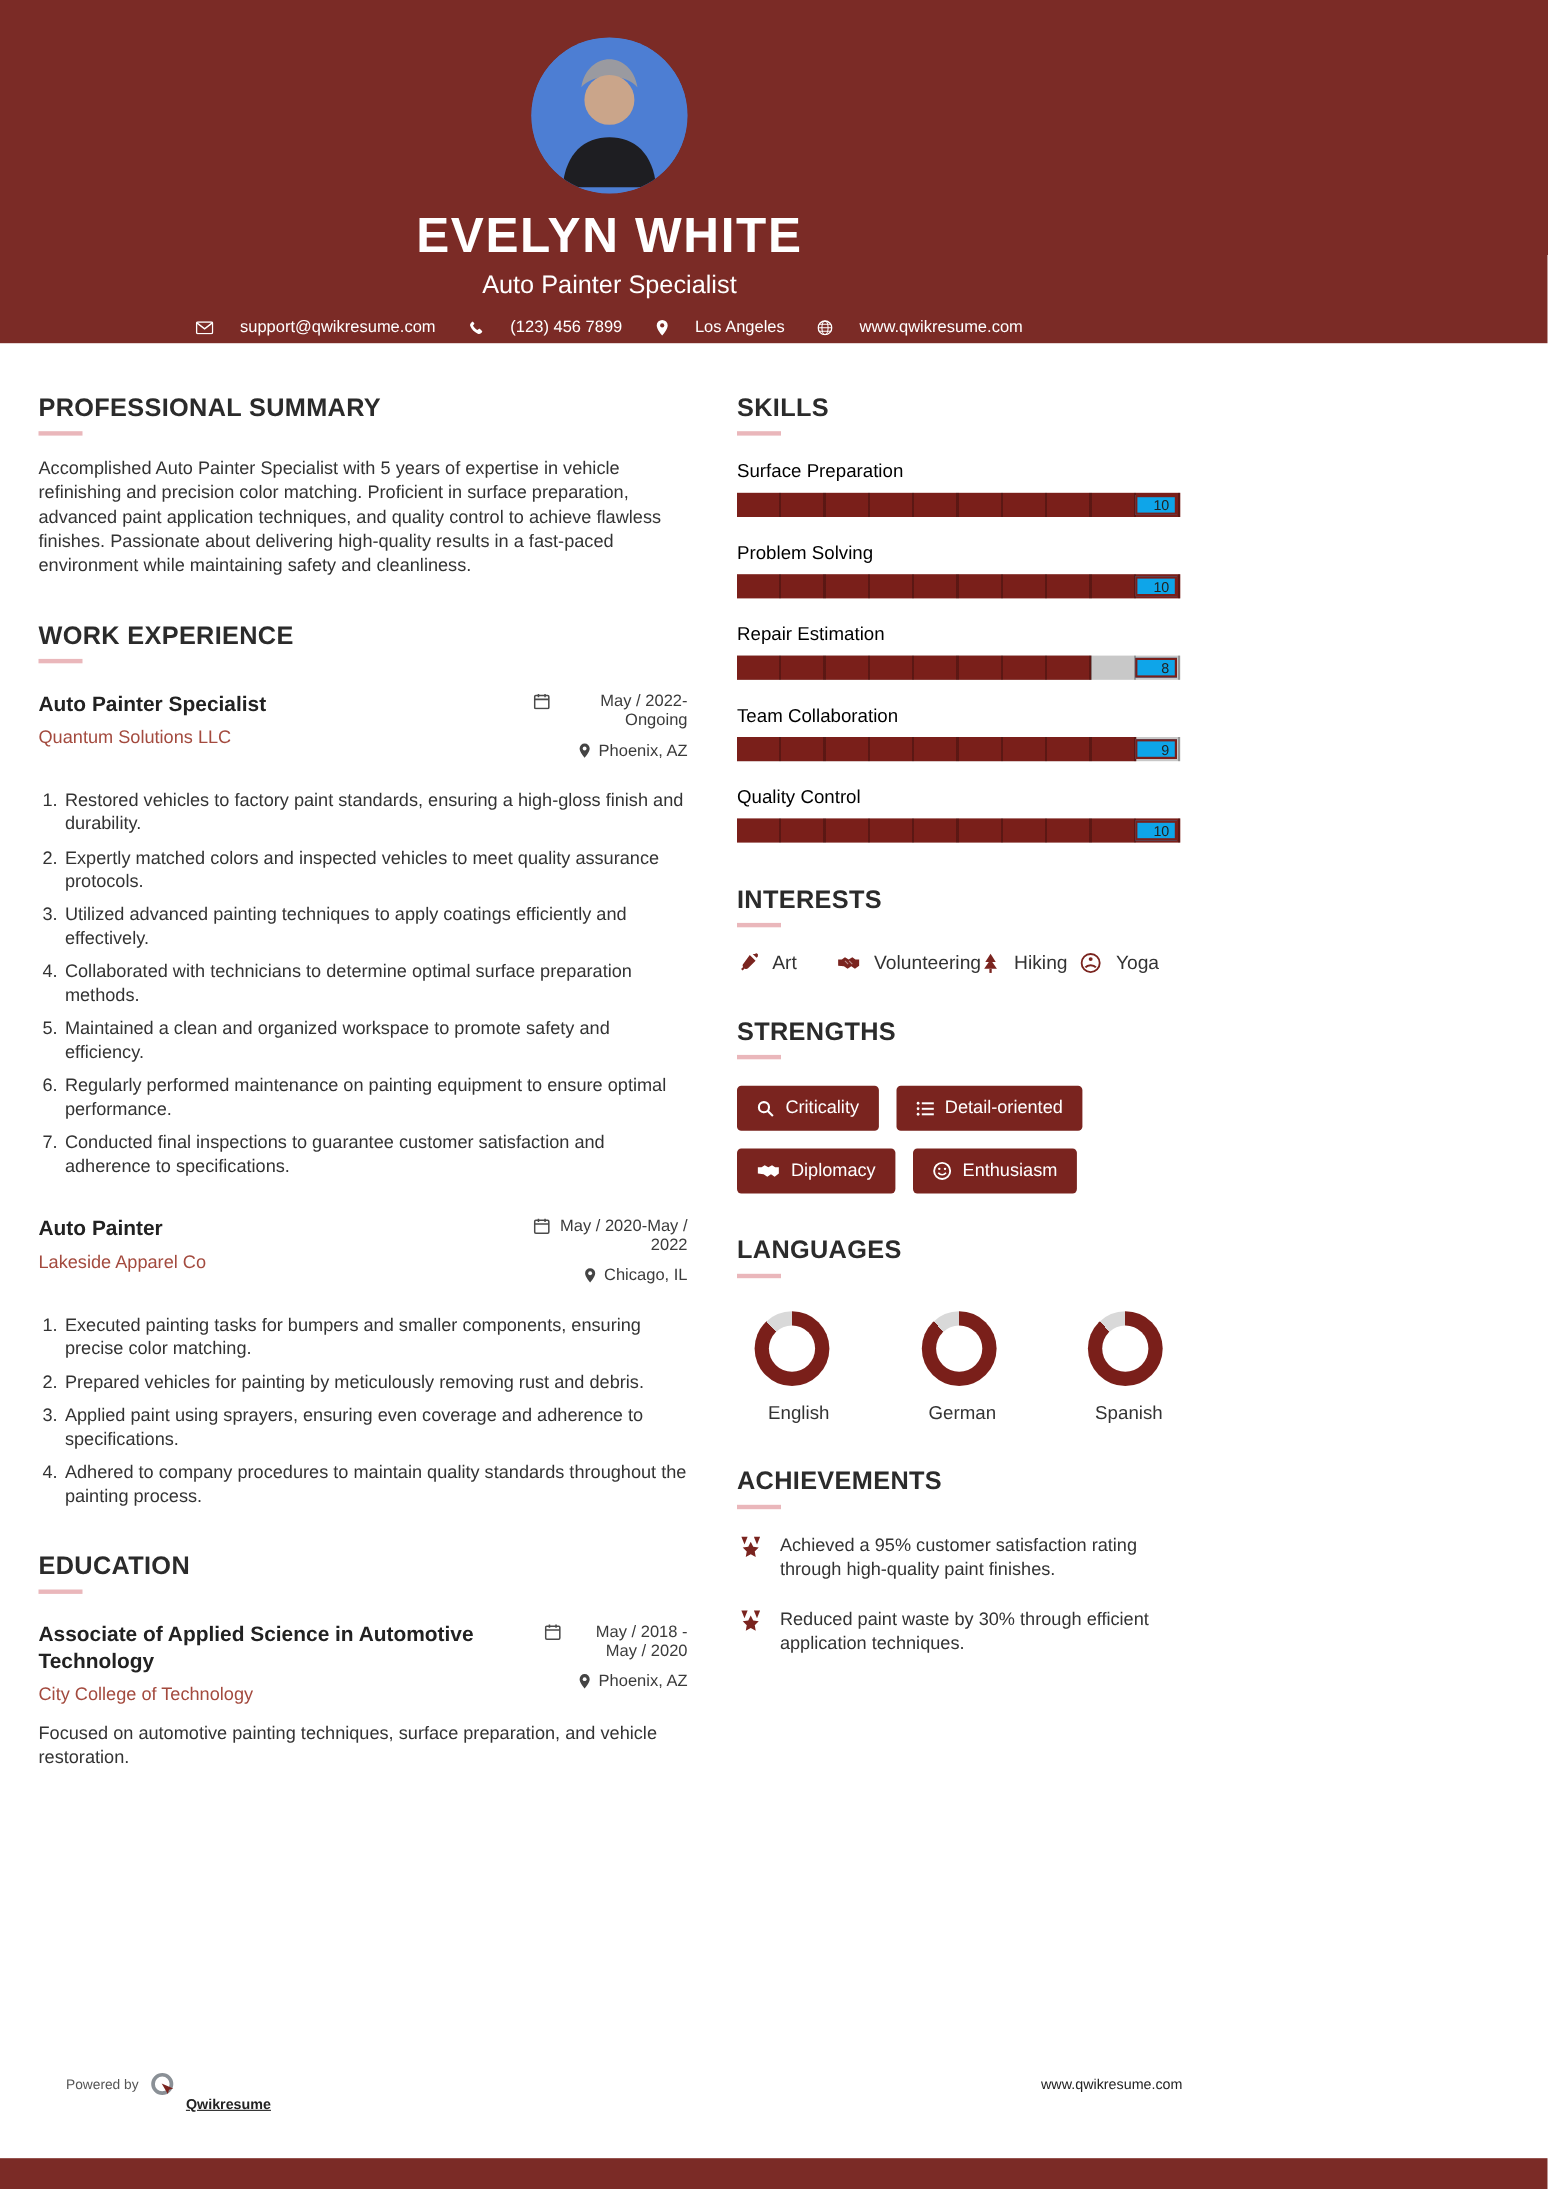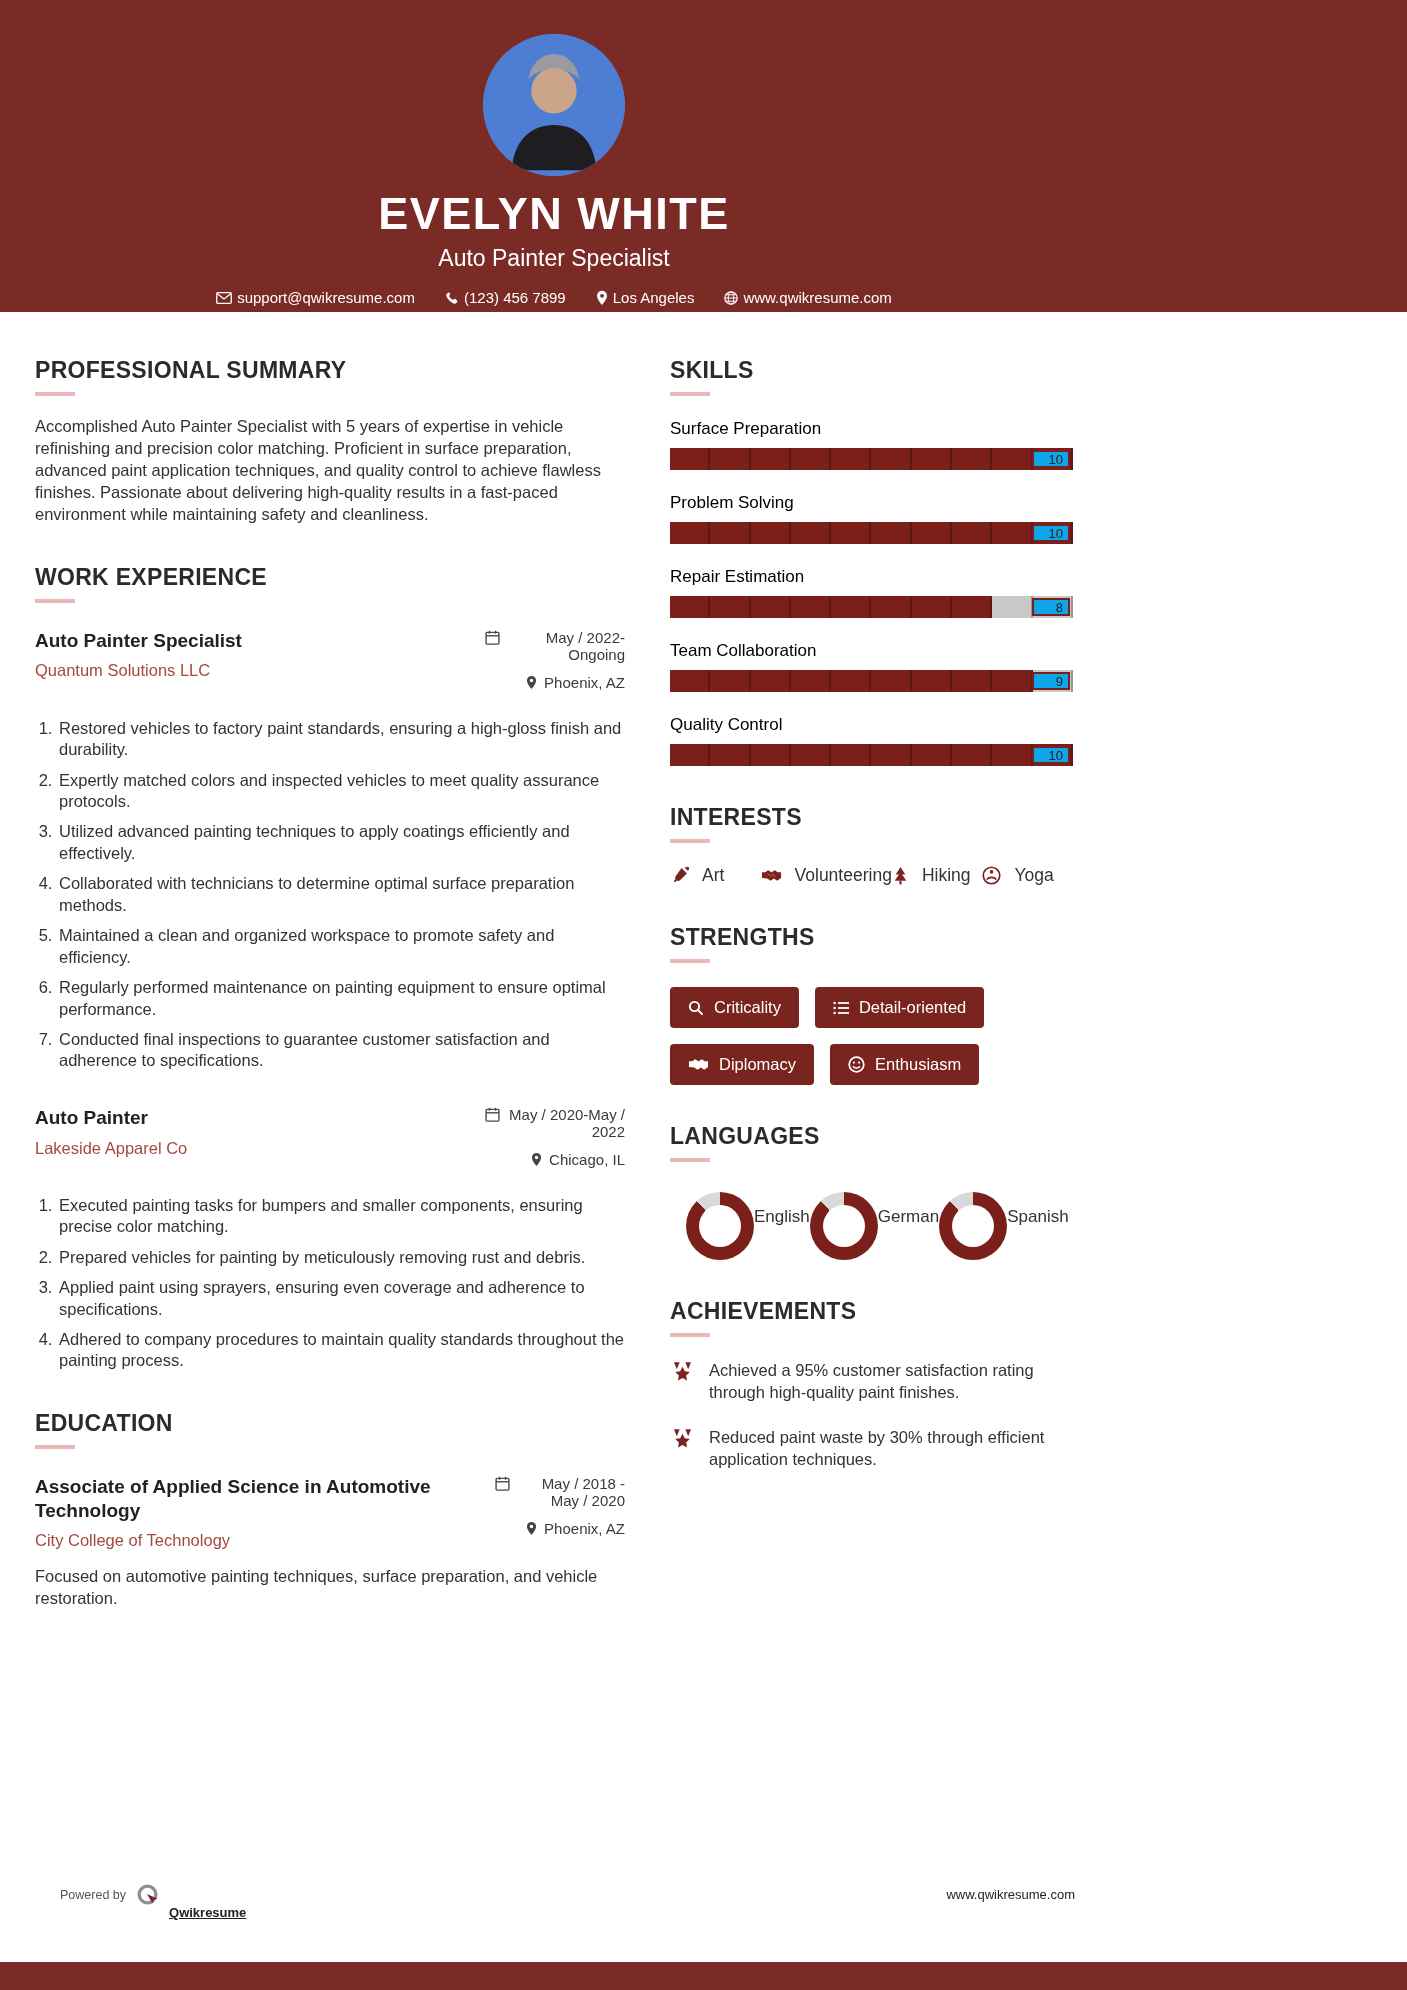--- a/index.html
+++ b/index.html
@@ -19,21 +19,21 @@
     font-family:"Liberation Sans", sans-serif;overflow:hidden;color:var(--text);
   }
   
   .header{background:var(--primary);height:312px;padding-top:34px;}
   .hwrap{width:1038px;margin-left:35px;text-align:center;color:#fff;}
   .photo{width:142px;height:142px;border-radius:50%;margin:0 auto;background:#4d7ed3;overflow:hidden;}
   .photo svg{width:100%;height:100%;display:block;}
   .name{font-size:45px;font-weight:700;letter-spacing:1.5px;margin-top:12px;}
   .subtitle{font-size:23px;margin-top:5px;font-weight:400;}
   .contact{display:flex;justify-content:center;align-items:center;gap:30px;margin-top:17px;font-size:15px;color:#fff;}
-  .citem{display:flex;align-items:center;gap:5px;color:#fff;justify-content:flex-end;}
+  .citem{display:flex;align-items:center;gap:24px;color:#fff;justify-content:flex-end;}
   .citem .ic{display:inline-flex;color:#fff;}
   .ic svg{display:block;}
   
   .main{display:flex;gap:45px;width:1038px;margin-left:35px;padding-top:45px;}
   .col-left{width:590px;flex:0 0 590px;}
   .col-right{width:403px;flex:0 0 403px;}
   h2.section{font-size:23px;font-weight:700;color:var(--heading);margin:0;letter-spacing:.3px;}
   .rule{width:40px;height:4px;background:var(--underline);margin-top:8px;}
   .section-block{margin-bottom:38px;}
   .summary-text{font-size:16.5px;line-height:1.33;color:var(--text);margin-top:20px;}
@@ -64,21 +64,21 @@
   .interests{display:grid;grid-template-columns:1fr 1fr 1fr 1fr;row-gap:19px;margin-top:22px;}
   .interest{display:flex;align-items:center;gap:13px;font-size:17.5px;color:#333;}
   .interest .ic{color:var(--chip);display:inline-flex;}
   
   .chips{display:flex;flex-wrap:wrap;gap:16px;margin-top:24px;}
   .chip{display:flex;align-items:center;gap:10px;background:var(--chip);color:#fff;
     font-size:16.5px;padding:11px 18px;border-radius:4px;}
   .chip .ic{color:#fff;display:inline-flex;}
   
   .langs{display:flex;justify-content:space-between;padding:0 16px;margin-top:30px;}
-  .lang{display:flex;flex-direction:row;align-items:flex-start;}
+  .lang{display:flex;flex-direction:column;align-items:flex-end;}
   .donut{width:68px;height:68px;border-radius:50%;position:relative;}
   .donut::after{content:"";position:absolute;inset:13px;background:#fff;border-radius:50%;}
   .lang-label{margin-top:15px;font-size:17px;color:#333;}
   
   .ach{display:flex;gap:14px;margin-top:22px;font-size:16.5px;line-height:1.35;color:#333;}
   .ach .ic{color:var(--chip);flex:0 0 auto;margin-top:2px;}
   
   .footer{position:absolute;left:60px;width:1015px;bottom:70px;display:flex;
     justify-content:space-between;align-items:center;font-size:13px;color:#222;}
   .powered{display:flex;align-items:center;gap:10px;}

